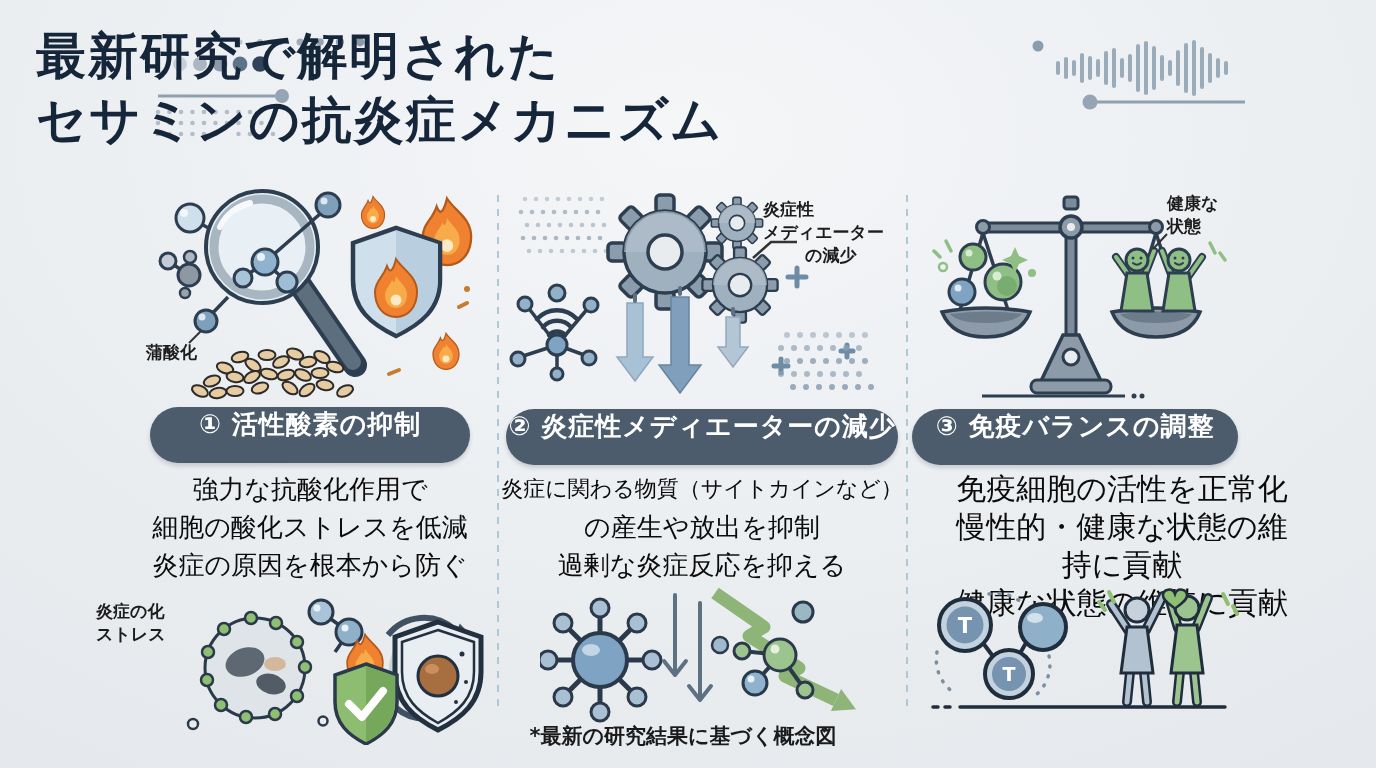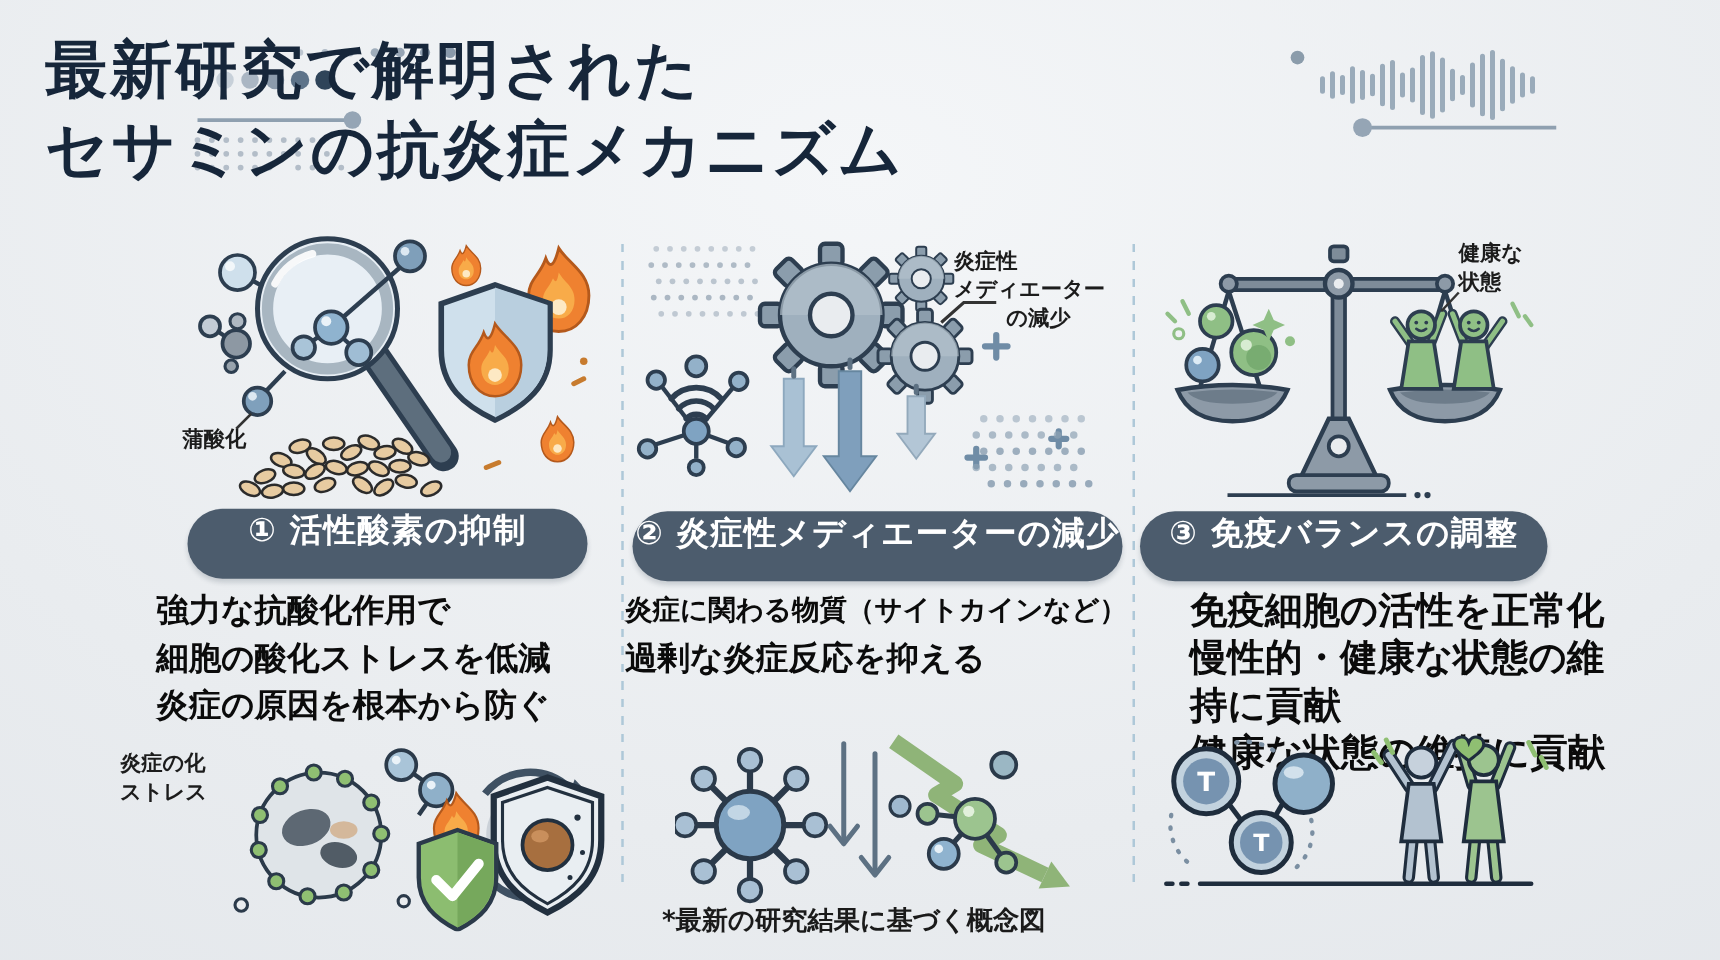--- a/index.html
+++ b/index.html
@@ -7,21 +7,21 @@
     background:radial-gradient(120% 140% at 50% 18%, #f4f6f8 0%, #e9ecef 50%, #dfe3e8 100%);
     font-family:"DejaVu Sans", sans-serif;}
   .abs{position:absolute;}
   .title{left:0;right:0;top:24px;text-align:left;color:#16263a;font-weight:800;
     font-size:50px;line-height:64px;letter-spacing:2px;margin-left:36px;}
   .divider{top:195px;height:515px;width:2px;
     background:repeating-linear-gradient(to bottom,#aec8d8 0 7px,transparent 7px 14px);}
   .badge{background:#4c5c6d;color:#fff;border-radius:29px;height:56px;display:flex;
     justify-content:center;font-size:26px;font-weight:700;
     letter-spacing:1px;box-shadow:0 3px 4px rgba(30,45,60,.18);}
-  .body-text{text-align:left;color:#0b0b0b;font-weight:700;font-size:26px;line-height:38px;}
+  .body-text{text-align:center;color:#0b0b0b;font-weight:400;font-size:26px;line-height:38px;}
   .body-text .sm{font-size:22px;}
   .ann{color:#1c1c1c;font-weight:700;font-size:17px;line-height:23px;}
   .footer{left:0;right:10px;top:722px;text-align:center;color:#1a1a1a;font-weight:600;font-size:21px;}
 </style>
 </head>
 <body>
 
 <div class="canvas">
 
   <svg class="abs" style="left:150px;top:28px" width="300" height="115" viewBox="0 0 300 115">
@@ -346,20 +346,21 @@
     <span>③ 免疫バランスの調整</span>
   </div>
 
   <div class="abs body-text" style="left:125px;top:470px;width:370px">
     <div>強力な抗酸化作用で</div>
     <div>細胞の酸化ストレスを低減</div>
     <div>炎症の原因を根本から防ぐ</div>
   </div>
   <div class="abs body-text" style="left:500px;top:470px;width:404px">
     <div class="sm">炎症に関わる物質（サイトカインなど）</div>
+    <div>の産生や放出を抑制</div>
     <div>過剰な炎症反応を抑える</div>
   </div>
   <div class="abs body-text" style="left:952px;top:470px;width:340px;font-size:30px">
     <div>免疫細胞の活性を正常化</div>
     <div>慢性的・健康な状態の維持に貢献</div>
     <div>健康な状態の維持に貢献</div>
   </div>
 
   <div class="abs ann" style="left:146px;top:341px">
     <div>蒲酸化</div>

